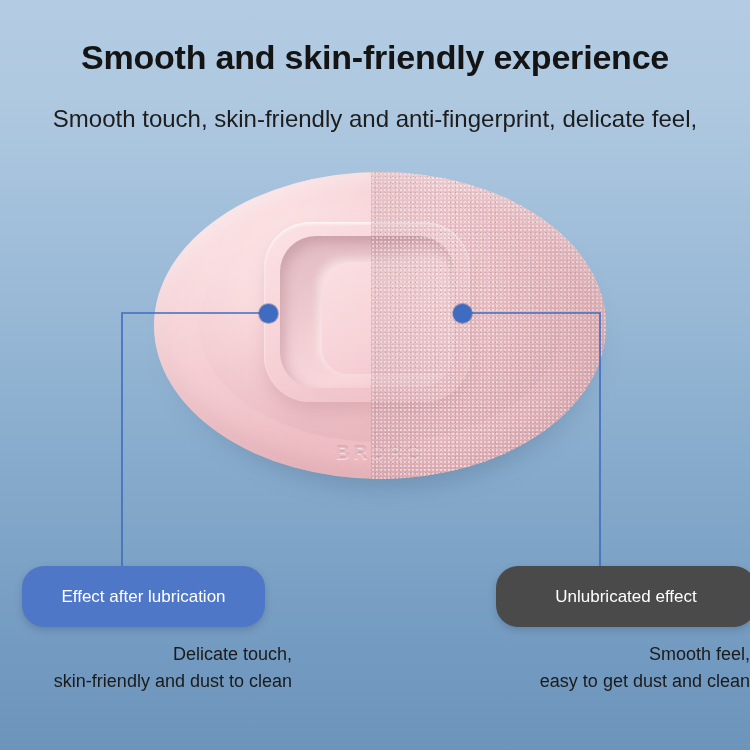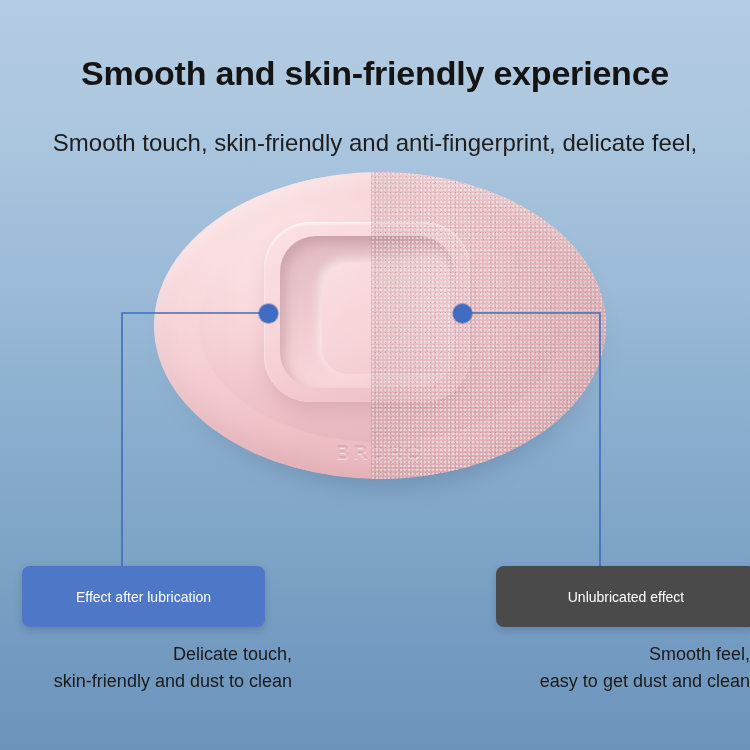--- a/index.html
+++ b/index.html
@@ -29,21 +29,21 @@
 
   
   #header {
     position: absolute;
     left: 0;
     top: 0;
     width: 750px;
     text-align: center;
   }
   #title {
-    margin: 16px;
+    margin: 0;
     padding-top: 39px;
     font-size: 34px;
     font-weight: bold;
     color: #141414;
     letter-spacing: -0.2px;
     line-height: 1.1;
   }
   #subtitle {
     margin: 8px;
     padding-top: 16px;
@@ -236,25 +236,25 @@
     background: #3f6cc0;
     box-shadow: 0 0 0 1px rgba(40, 70, 130, 0.35);
   }
   #dot-left  { left: 259px; top: 304px; }
   #dot-right { left: 453px; top: 304px; }
 
   
   .badge {
     position: absolute;
     height: 61px;
-    border-radius: 8px;
+    border-radius: 22px;
     display: flex;
     align-items: center;
     justify-content: center;
-    font-size: 14px;
+    font-size: 17px;
     color: #ffffff;
     box-shadow: 0 3px 7px rgba(45, 65, 90, 0.25);
   }
   #badge-left {
     left: 22px;
     top: 566px;
     width: 243px;
     background: #4f77c8;
   }
   #badge-right {

